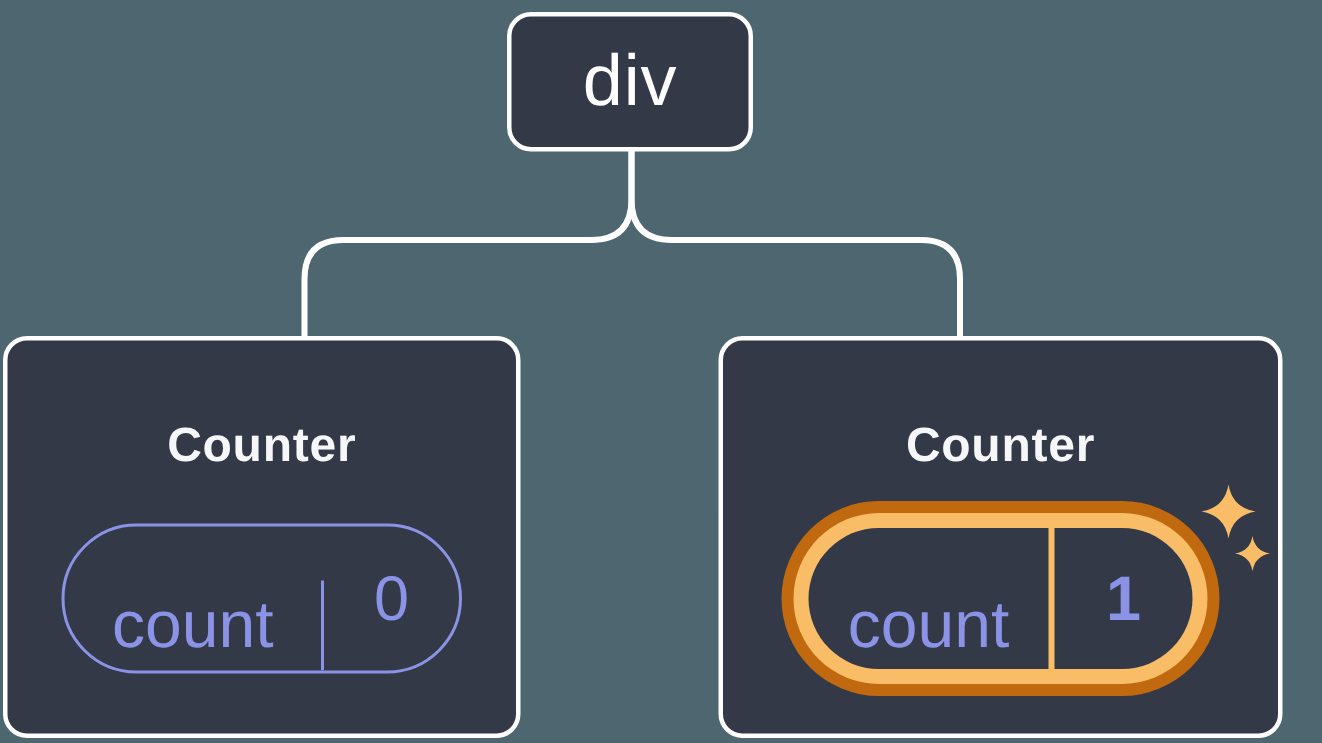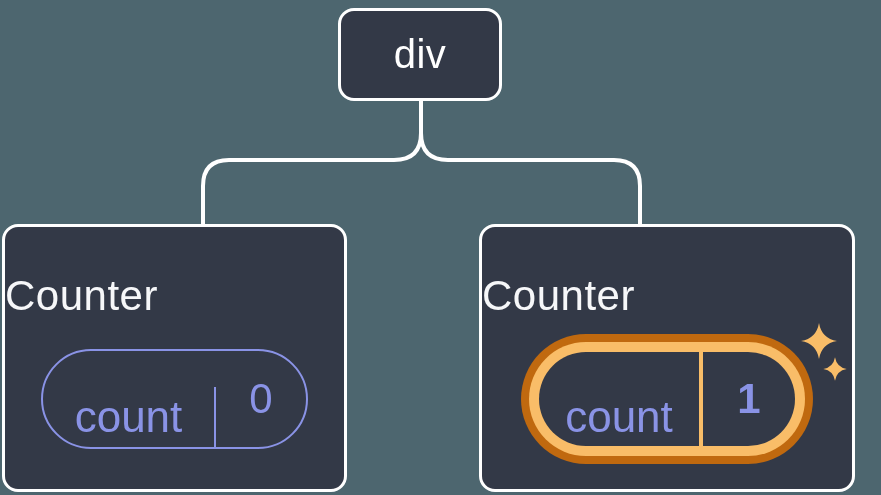--- a/index.html
+++ b/index.html
@@ -43,41 +43,41 @@
     width: 164px; height: 93px;
     background: var(--node-fill);
     border: 3px solid var(--node-border);
     border-radius: 16px;
     display: flex;
     align-items: center;
     justify-content: center;
   }
   .node-root-label {
     color: #ffffff;
-    font-size: 40px;
+    font-size: 48px;
     letter-spacing: 0.5px;
   }
 
   .card {
     position: absolute;
     top: 224px;
     height: 268px;
     background: var(--node-fill);
     border: 3px solid var(--node-border);
     border-radius: 16px;
   }
   .card-left  { left: 2px;   width: 345px; }
   .card-right { left: 479px; width: 376px; }
 
   .card-title {
     margin-top: 45px;
-    text-align: left;
+    text-align: center;
     color: var(--title-color);
-    font-size: 42px;
-    font-weight: 400;
+    font-size: 32px;
+    font-weight: 700;
     line-height: 48px;
     letter-spacing: 0.5px;
   }
 
   
   .pill {
     position: absolute;
     left: 36px; top: 122px;
     width: 267px; height: 100px;
     border: 2px solid var(--state-accent);

